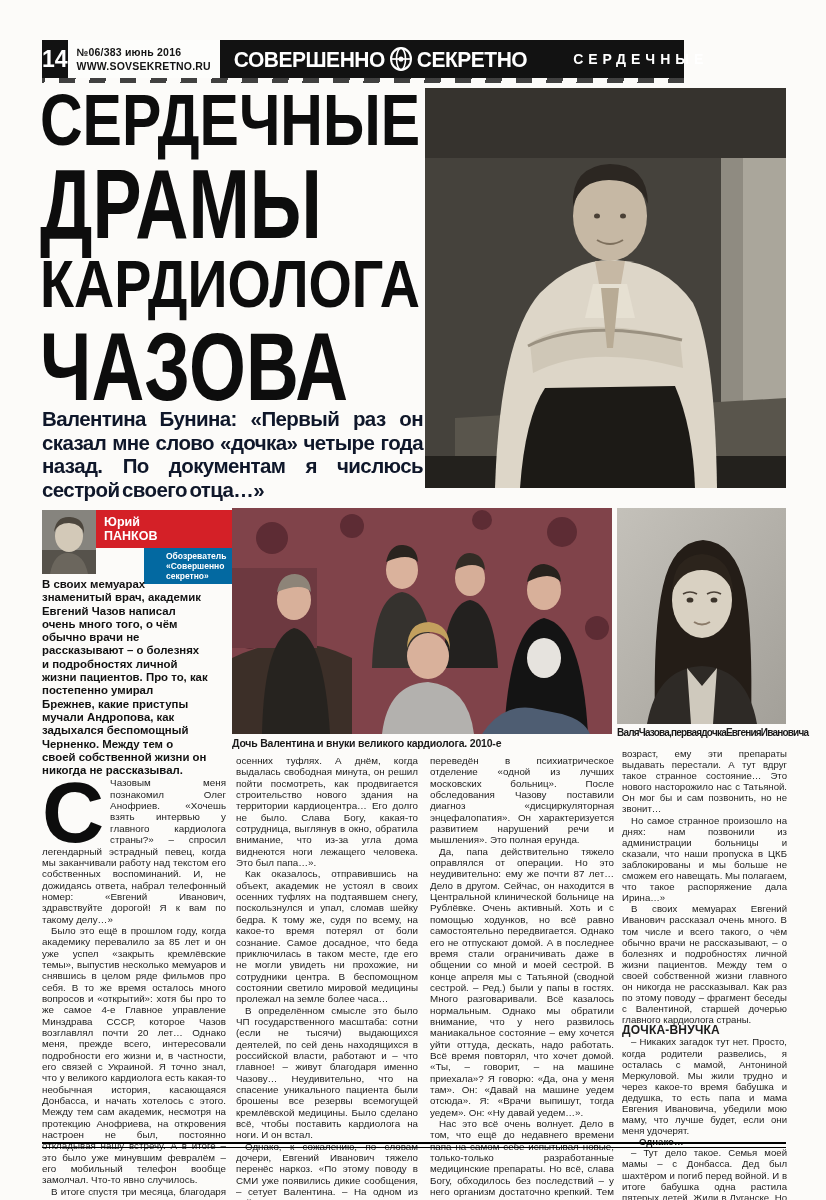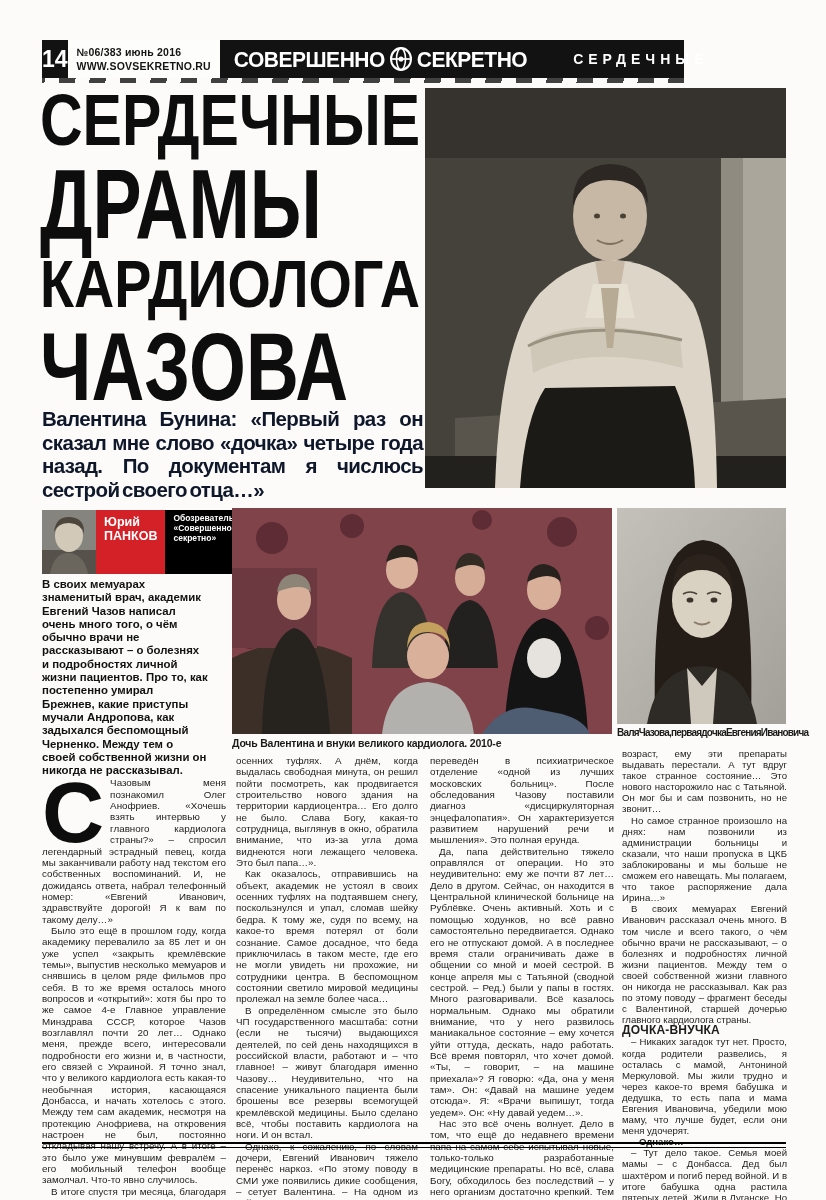--- a/index.html
+++ b/index.html
@@ -53,28 +53,28 @@
   
   .standfirst{
     position:absolute;left:42px;top:407px;width:381px;
     font-size:20.5px;line-height:23.5px;font-weight:700;
     letter-spacing:-.6px;word-spacing:-2.5px;
     text-align:justify;color:#0f172a;
   }
   
   .author{position:absolute;left:42px;top:510px;width:188px;height:64px;display:flex;}
   .author svg{flex:0 0 auto;}
-  .author-right{flex:1;display:flex;flex-direction:row;}
+  .author-right{flex:1;display:flex;flex-direction:column;}
   .author-name{
     background:#d42027;color:#fff;font-weight:700;
     font-size:12.5px;line-height:14px;padding:5px 8px;flex:1;
   }
   .author-role{
-    background:#000000;color:#fff;font-weight:700;
-    font-size:8.5px;line-height:10px;padding:3px 8px;
+    background:#0369a1;color:#fff;font-weight:700;
+    font-size:8.5px;line-height:10px;padding:3px 22px;margin-left:48px;
   }
   
   .ph{position:absolute;display:block;}
   .cap{
     position:absolute;font-weight:700;font-size:10.5px;line-height:12px;
     color:#1b1b1b;letter-spacing:-.2px;white-space:nowrap;
   }
   .cap-squeeze{letter-spacing:-.8px;word-spacing:-2px;font-size:10px;}
   
   .col{

